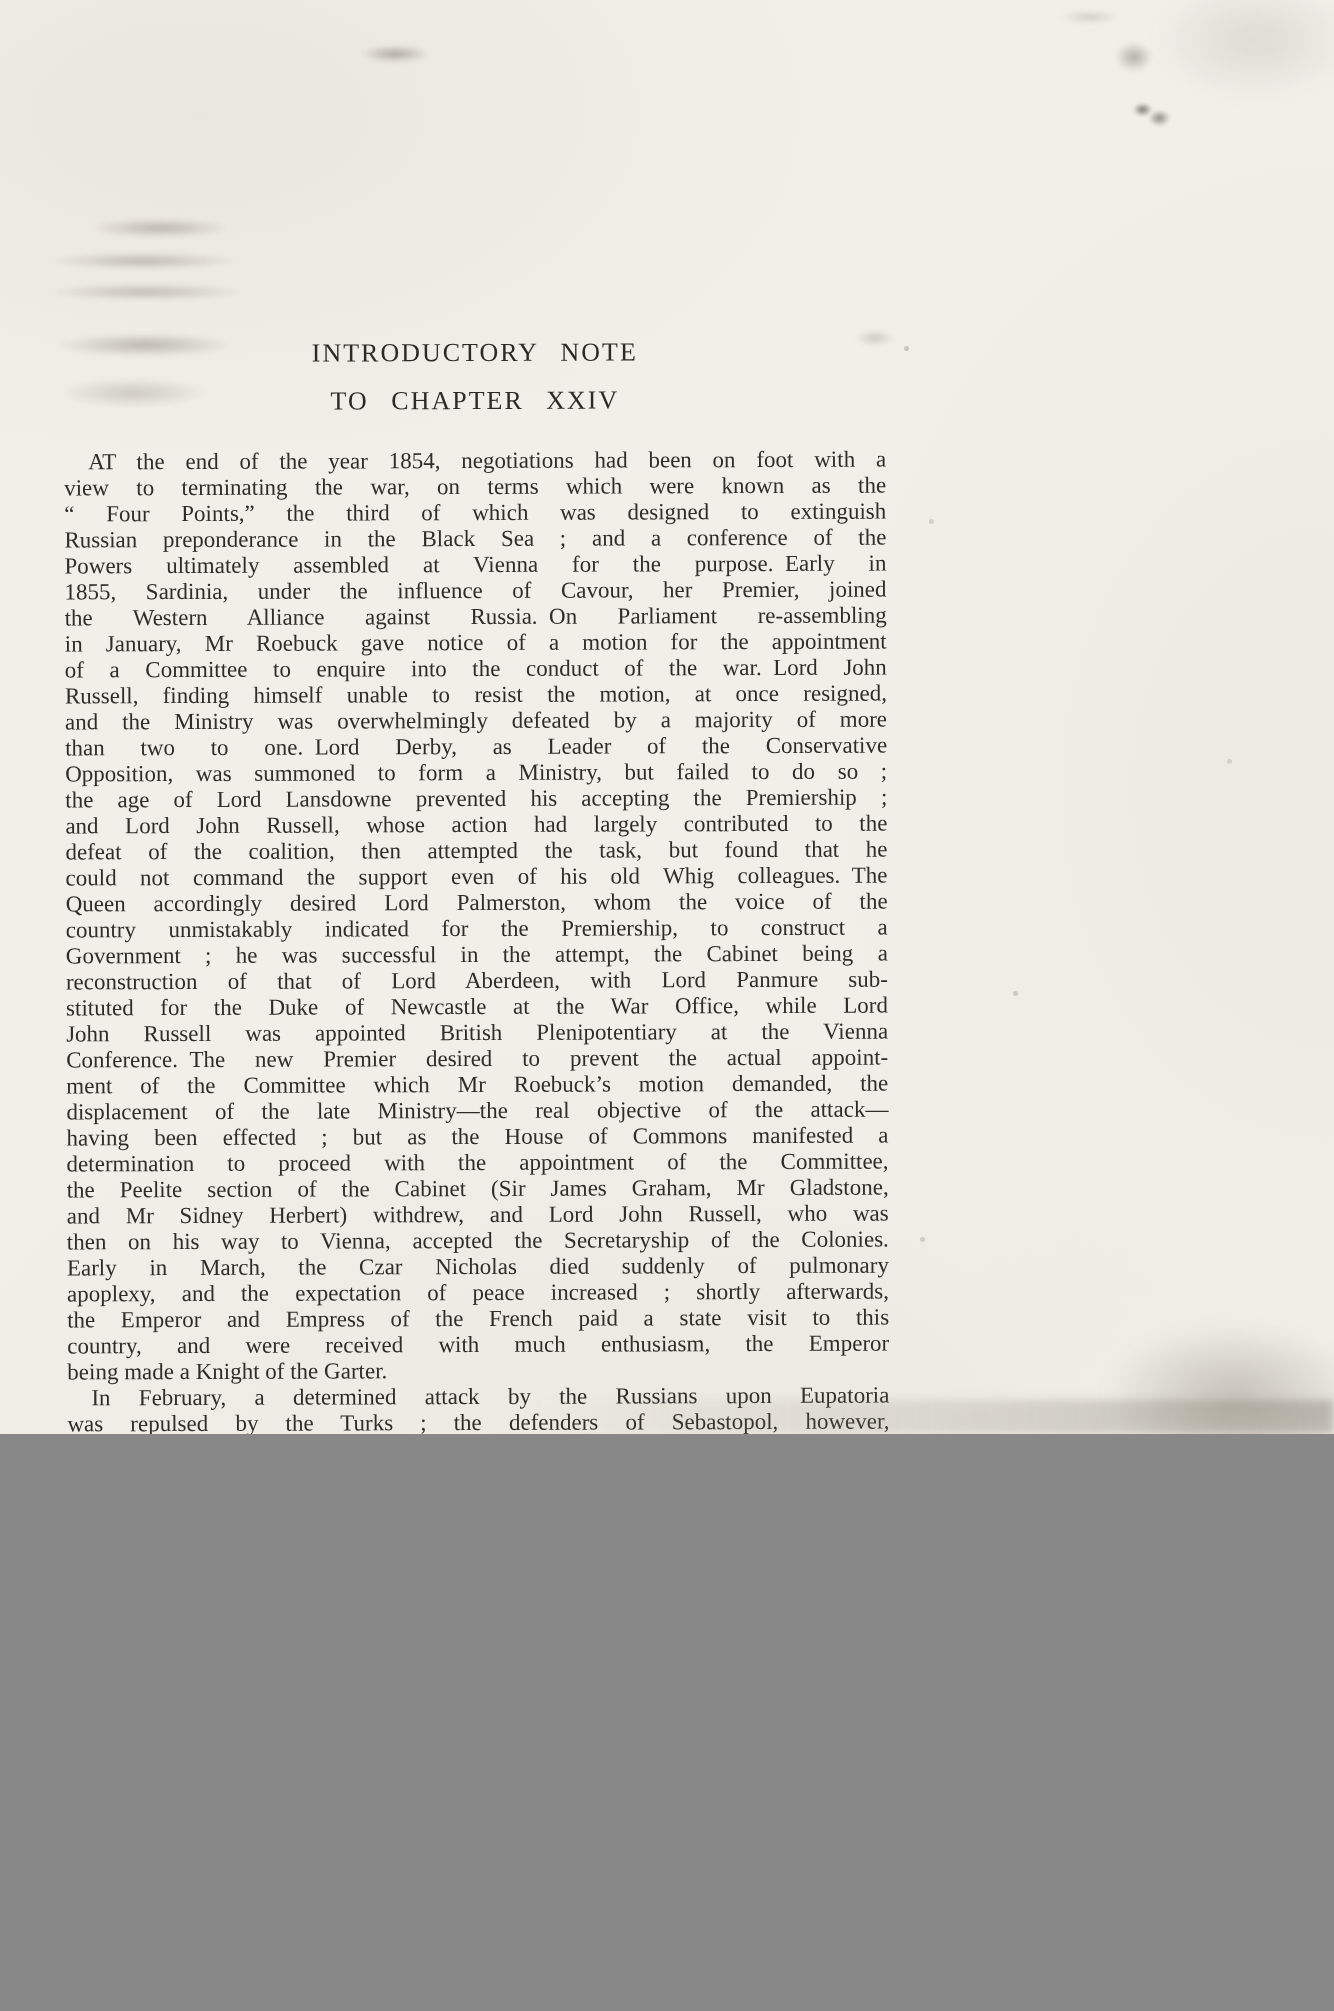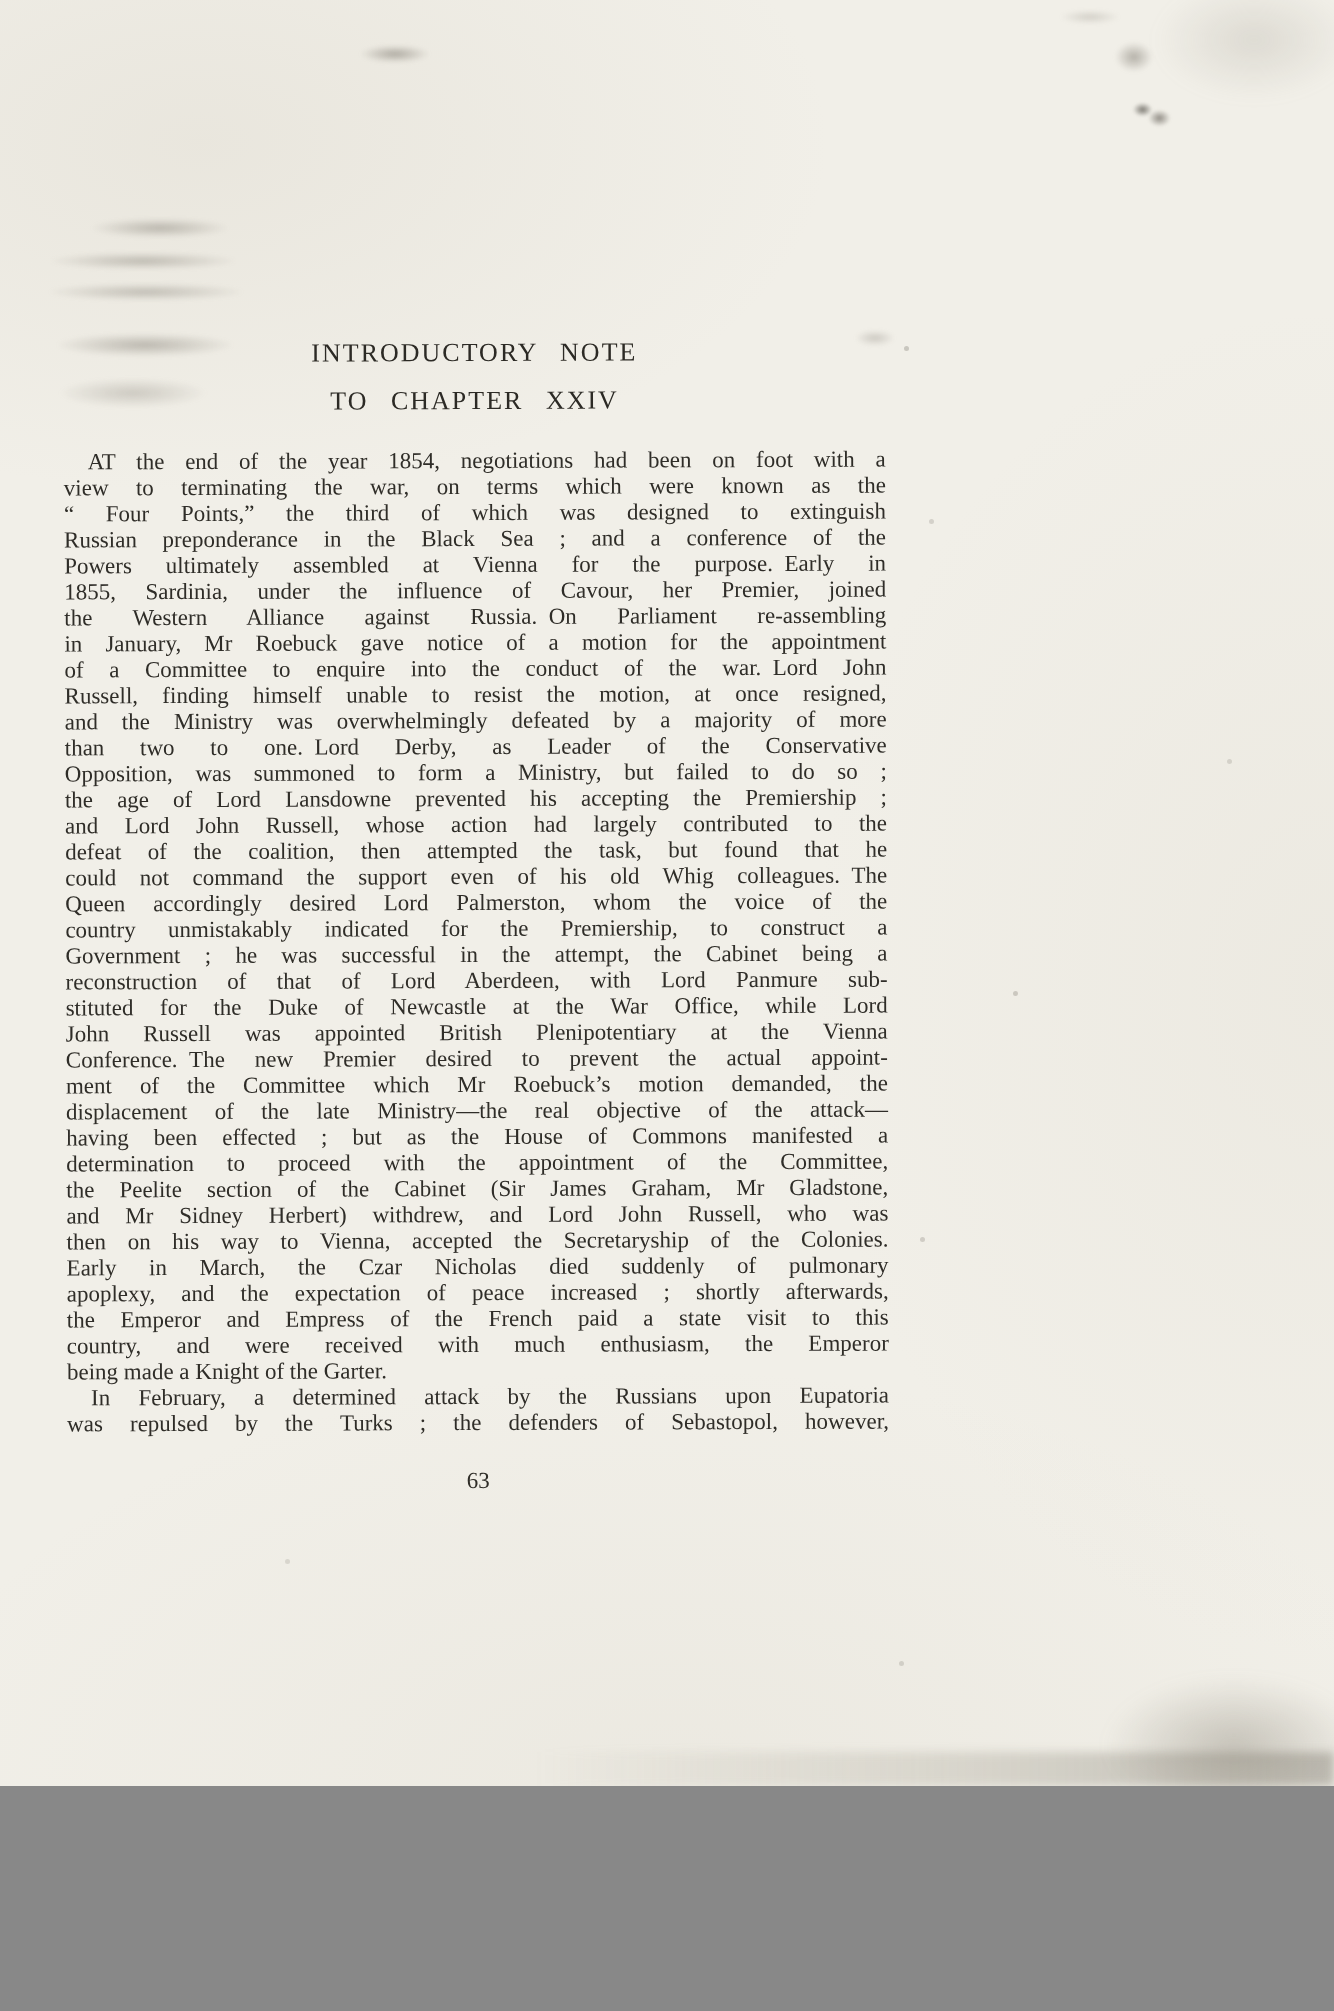--- a/index.html
+++ b/index.html
@@ -3,21 +3,21 @@
 <meta charset="utf-8">
 <style>
   html, body {
     margin: 0;
     padding: 0;
     background: #888;
   }
   .page {
     position: relative;
     width: 1334px;
-    height: 1786px;
+    height: 1434px;
     margin: 0 auto;
     background-color: #f1efe8;
     background-image:
       radial-gradient(ellipse 900px 500px at 15% 8%, rgba(210,204,190,0.25), transparent 70%),
       radial-gradient(ellipse 700px 900px at 100% 55%, rgba(214,208,194,0.18), transparent 75%),
       radial-gradient(ellipse 1100px 600px at 50% 100%, rgba(205,199,184,0.15), transparent 70%);
     overflow: hidden;
     font-family: "Liberation Serif", "DejaVu Serif", serif;
     color: #2f2d28;
     text-decoration: underline;

